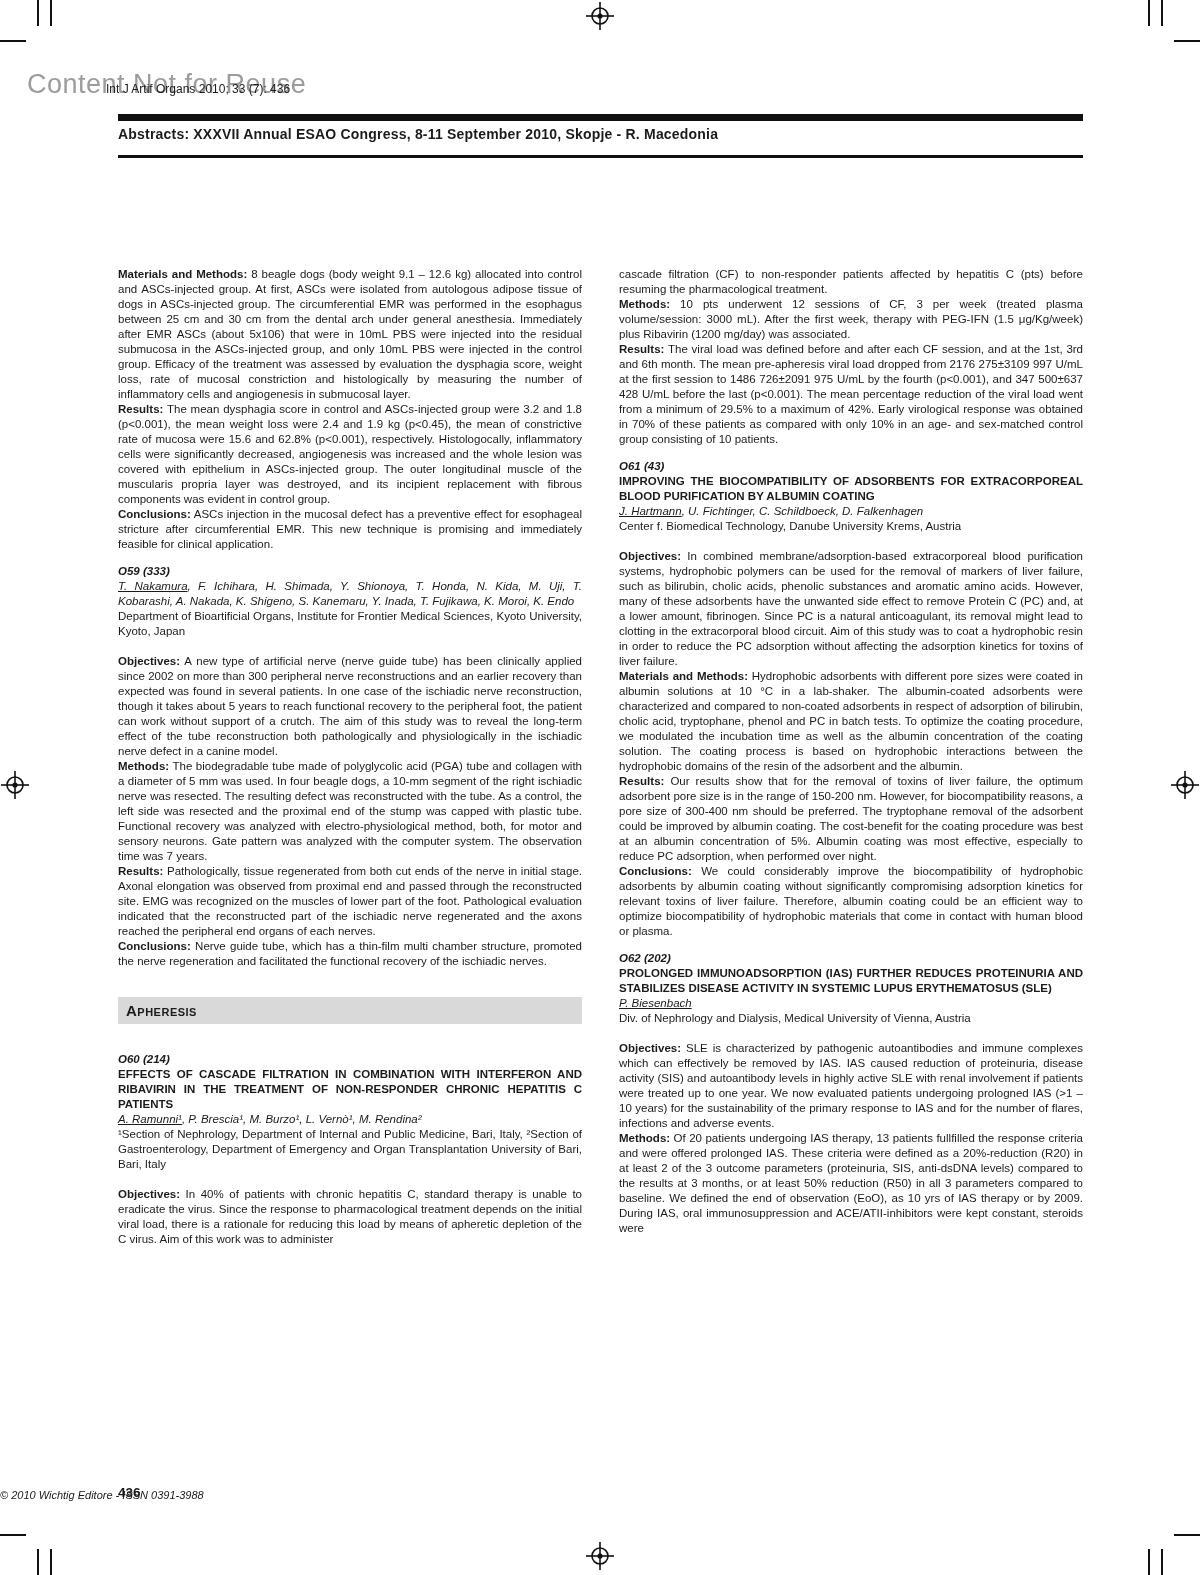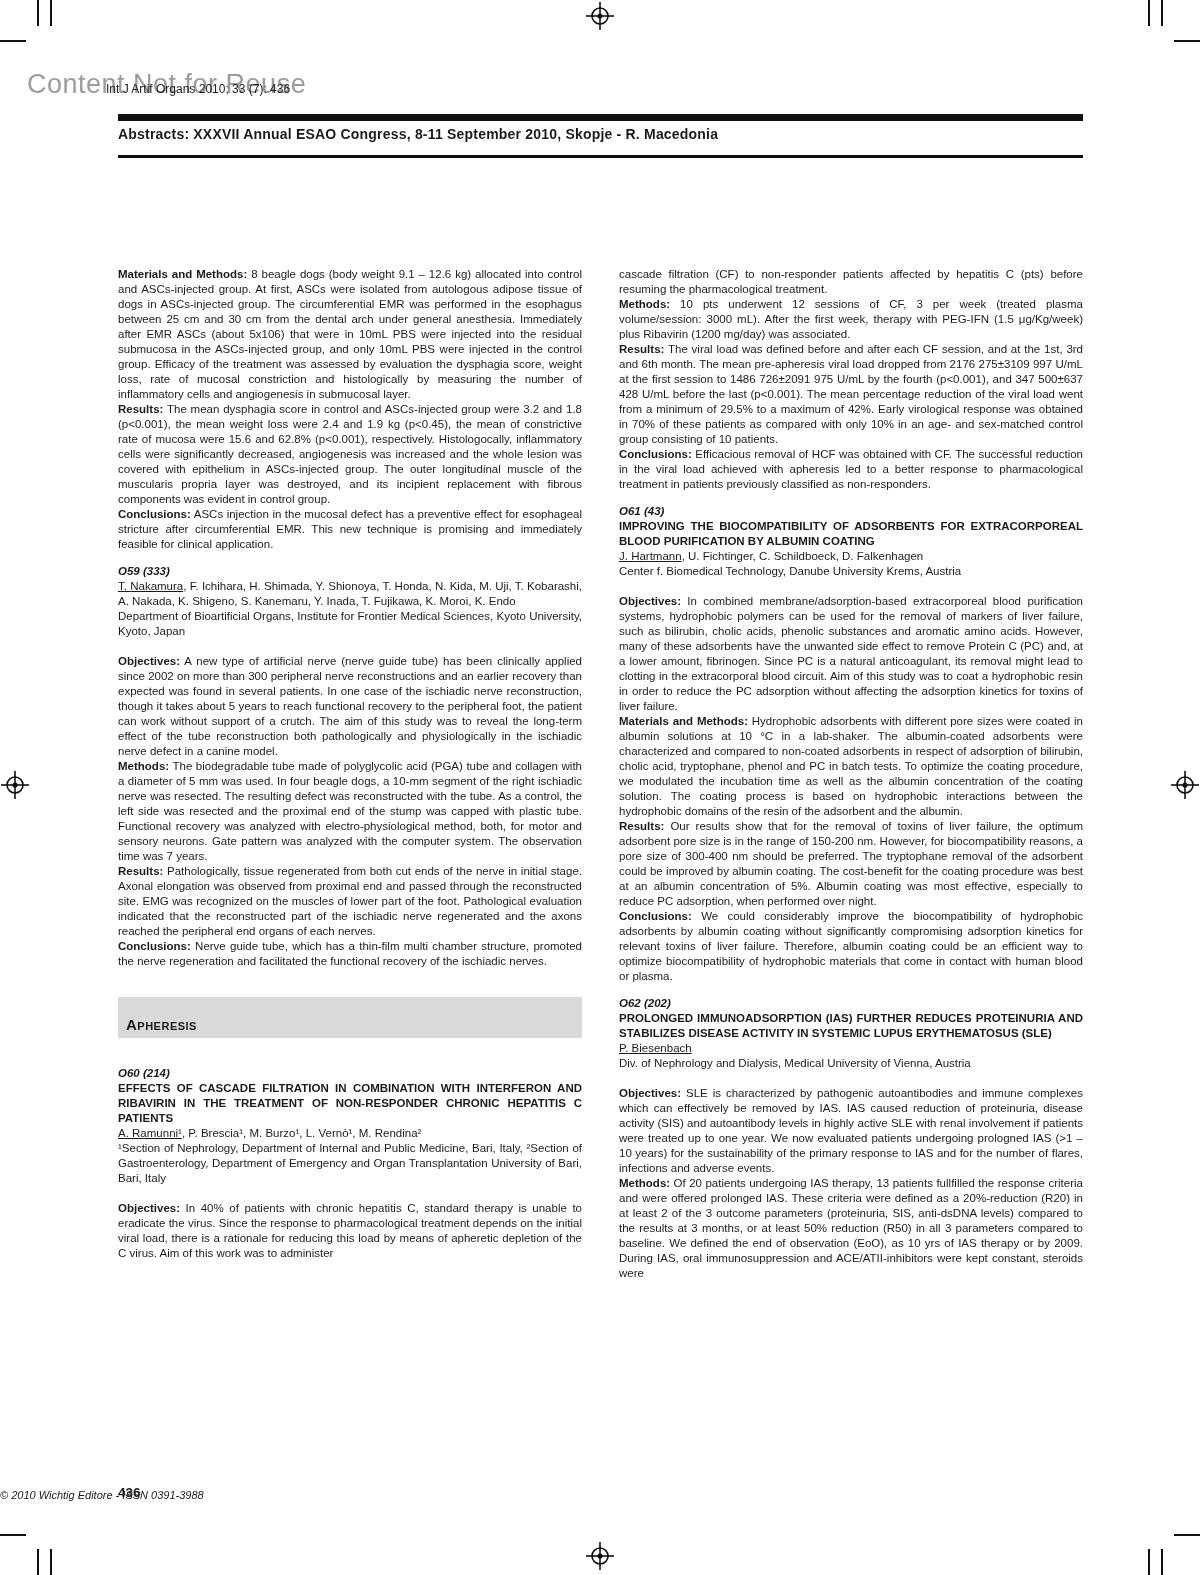--- a/index.html
+++ b/index.html
@@ -43,31 +43,31 @@
   .col {
     width: 464px;
     font-size: 11.5px; line-height: 15px;
     text-align: justify;
   }
 
   .blk { margin: 0; }
   .lead { font-weight: bold; }
   .blk-code   { margin-top: 12px; font-weight: bold; font-style: italic; }
   .blk-title  { font-weight: bold; }
-  .blk-authors{ }
+  .blk-authors{ font-style: italic; }
   .first-author { text-decoration: underline; }
   .blk-affil + .blk-para { margin-top: 15px; }
   .blk-section {
     margin: 28px 0;
     background: var(--section-bg, #d9d9d9);
     font-variant: small-caps;
     font-weight: bold;
     font-size: 15px;
     letter-spacing: 0.5px;
-    padding: 20px 8px 6px;
+    padding: 6px 8px 6px;
   }
 
   
   .footer-page { position: absolute; left: 118px; top: 1485px; font-size: 13.5px; font-weight: bold; }
   .footer-copy {
     position: absolute; left: 0; top: 1489px; width: 1200px;
     font-size: 11px; font-style: italic;
   }
 </style>
 </head>
@@ -134,21 +134,20 @@
       <div class="blk blk-code">O60 (214)</div>
       <div class="blk blk-title">EFFECTS OF CASCADE FILTRATION IN COMBINATION WITH INTERFERON AND RIBAVIRIN IN THE TREATMENT OF NON-RESPONDER CHRONIC HEPATITIS C PATIENTS</div>
       <div class="blk blk-authors"><span class="first-author">A. Ramunni¹</span>, P. Brescia¹, M. Burzo¹, L. Vernò¹, M. Rendina²</div>
       <div class="blk blk-affil">¹Section of Nephrology, Department of Internal and Public Medicine, Bari, Italy, ²Section of Gastroenterology, Department of Emergency and Organ Transplantation University of Bari, Bari, Italy</div>
       <div class="blk blk-para"><span class="lead">Objectives:</span> In 40% of patients with chronic hepatitis C, standard therapy is unable to eradicate the virus. Since the response to pharmacological treatment depends on the initial viral load, there is a rationale for reducing this load by means of apheretic depletion of the C virus. Aim of this work was to administer</div>
     </div>
   <div class="col">
       <div class="blk blk-plain">cascade filtration (CF) to non-responder patients affected by hepatitis C (pts) before resuming the pharmacological treatment.</div>
       <div class="blk blk-para"><span class="lead">Methods:</span> 10 pts underwent 12 sessions of CF, 3 per week (treated plasma volume/session: 3000 mL). After the first week, therapy with PEG-IFN (1.5 μg/Kg/week) plus Ribavirin (1200 mg/day) was associated.</div>
       <div class="blk blk-para"><span class="lead">Results:</span> The viral load was defined before and after each CF session, and at the 1st, 3rd and 6th month. The mean pre-apheresis viral load dropped from 2176 275±3109 997 U/mL at the first session to 1486 726±2091 975 U/mL by the fourth (p&lt;0.001), and 347 500±637 428 U/mL before the last (p&lt;0.001). The mean percentage reduction of the viral load went from a minimum of 29.5% to a maximum of 42%. Early virological response was obtained in 70% of these patients as compared with only 10% in an age- and sex-matched control group consisting of 10 patients.</div>
-      <div class="blk blk-para"><span class="lead">Conclusions:</span> Efficacious removal of HCF was obtained with CF. The successful reduction in the viral load achieved with apheresis led to a better response to pharmacological treatment in patients previously classified as non-responders.</div>
       <div class="blk blk-code">O61 (43)</div>
       <div class="blk blk-title">IMPROVING THE BIOCOMPATIBILITY OF ADSORBENTS FOR EXTRACORPOREAL BLOOD PURIFICATION BY ALBUMIN COATING</div>
       <div class="blk blk-authors"><span class="first-author">J. Hartmann</span>, U. Fichtinger, C. Schildboeck, D. Falkenhagen</div>
       <div class="blk blk-affil">Center f. Biomedical Technology, Danube University Krems, Austria</div>
       <div class="blk blk-para"><span class="lead">Objectives:</span> In combined membrane/adsorption-based extracorporeal blood purification systems, hydrophobic polymers can be used for the removal of markers of liver failure, such as bilirubin, cholic acids, phenolic substances and aromatic amino acids. However, many of these adsorbents have the unwanted side effect to remove Protein C (PC) and, at a lower amount, fibrinogen. Since PC is a natural anticoagulant, its removal might lead to clotting in the extracorporal blood circuit. Aim of this study was to coat a hydrophobic resin in order to reduce the PC adsorption without affecting the adsorption kinetics for toxins of liver failure.</div>
       <div class="blk blk-para"><span class="lead">Materials and Methods:</span> Hydrophobic adsorbents with different pore sizes were coated in albumin solutions at 10 °C in a lab-shaker. The albumin-coated adsorbents were characterized and compared to non-coated adsorbents in respect of adsorption of bilirubin, cholic acid, tryptophane, phenol and PC in batch tests. To optimize the coating procedure, we modulated the incubation time as well as the albumin concentration of the coating solution. The coating process is based on hydrophobic interactions between the hydrophobic domains of the resin of the adsorbent and the albumin.</div>
       <div class="blk blk-para"><span class="lead">Results:</span> Our results show that for the removal of toxins of liver failure, the optimum adsorbent pore size is in the range of 150-200 nm. However, for biocompatibility reasons, a pore size of 300-400 nm should be preferred. The tryptophane removal of the adsorbent could be improved by albumin coating. The cost-benefit for the coating procedure was best at an albumin concentration of 5%. Albumin coating was most effective, especially to reduce PC adsorption, when performed over night.</div>
       <div class="blk blk-para"><span class="lead">Conclusions:</span> We could considerably improve the biocompatibility of hydrophobic adsorbents by albumin coating without significantly compromising adsorption kinetics for relevant toxins of liver failure. Therefore, albumin coating could be an efficient way to optimize biocompatibility of hydrophobic materials that come in contact with human blood or plasma.</div>
       <div class="blk blk-code">O62 (202)</div>
       <div class="blk blk-title">PROLONGED IMMUNOADSORPTION (IAS) FURTHER REDUCES PROTEINURIA AND STABILIZES DISEASE ACTIVITY IN SYSTEMIC LUPUS ERYTHEMATOSUS (SLE)</div>

